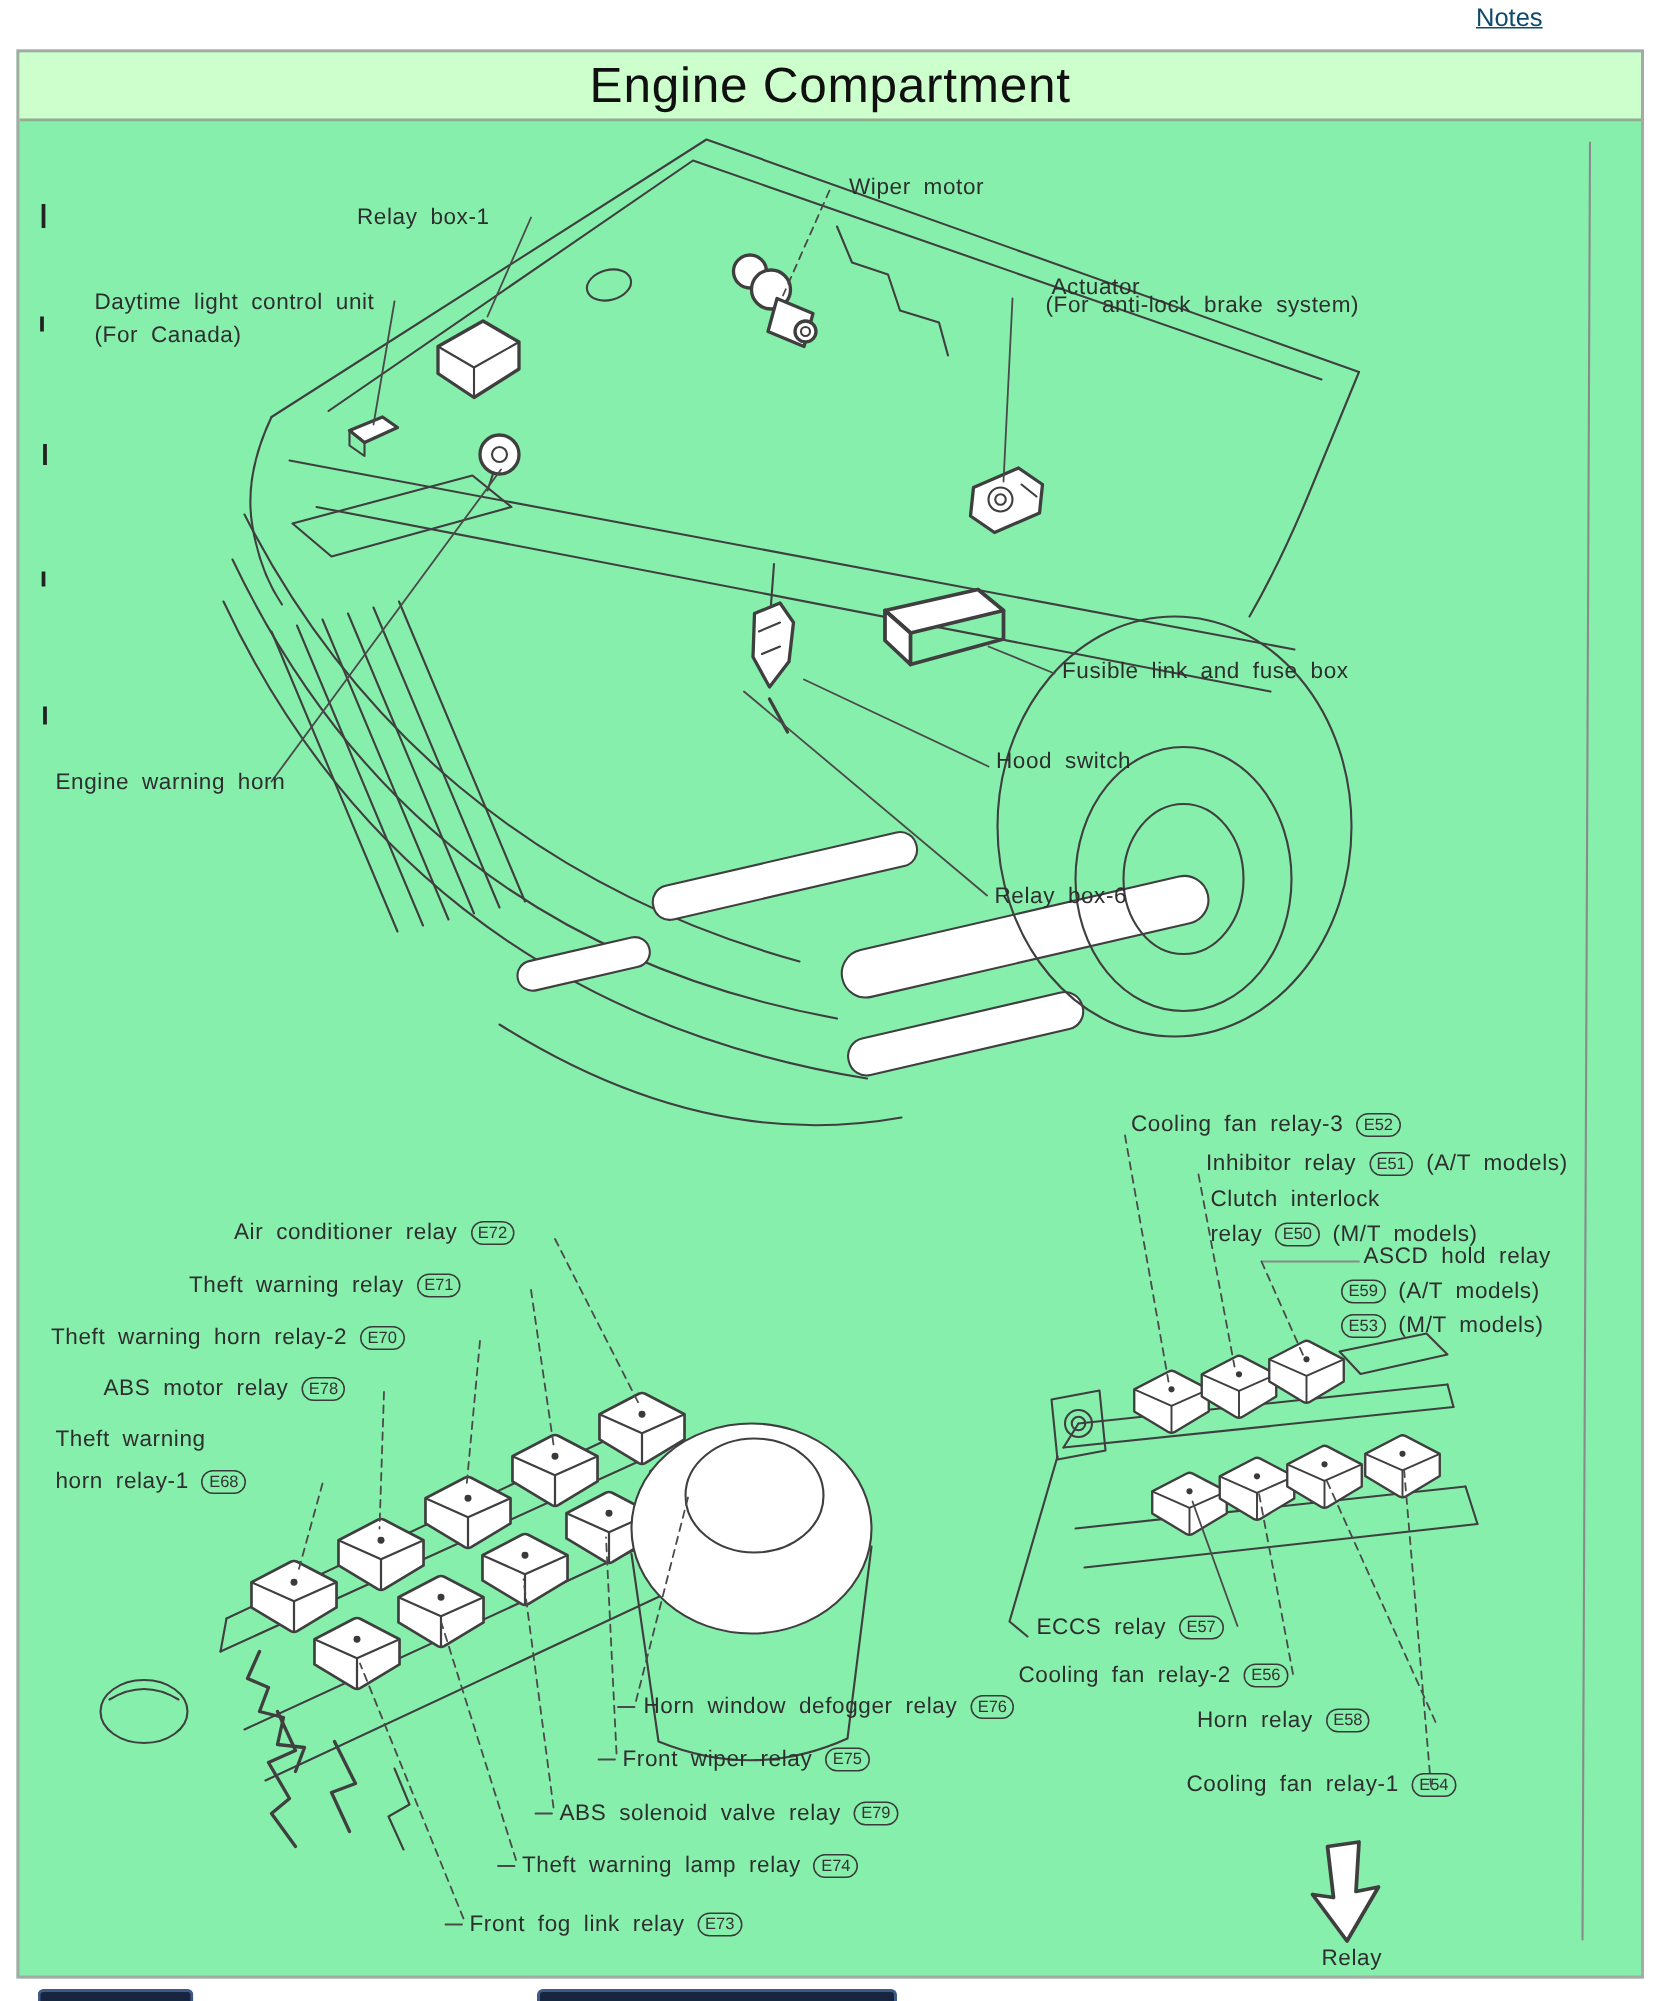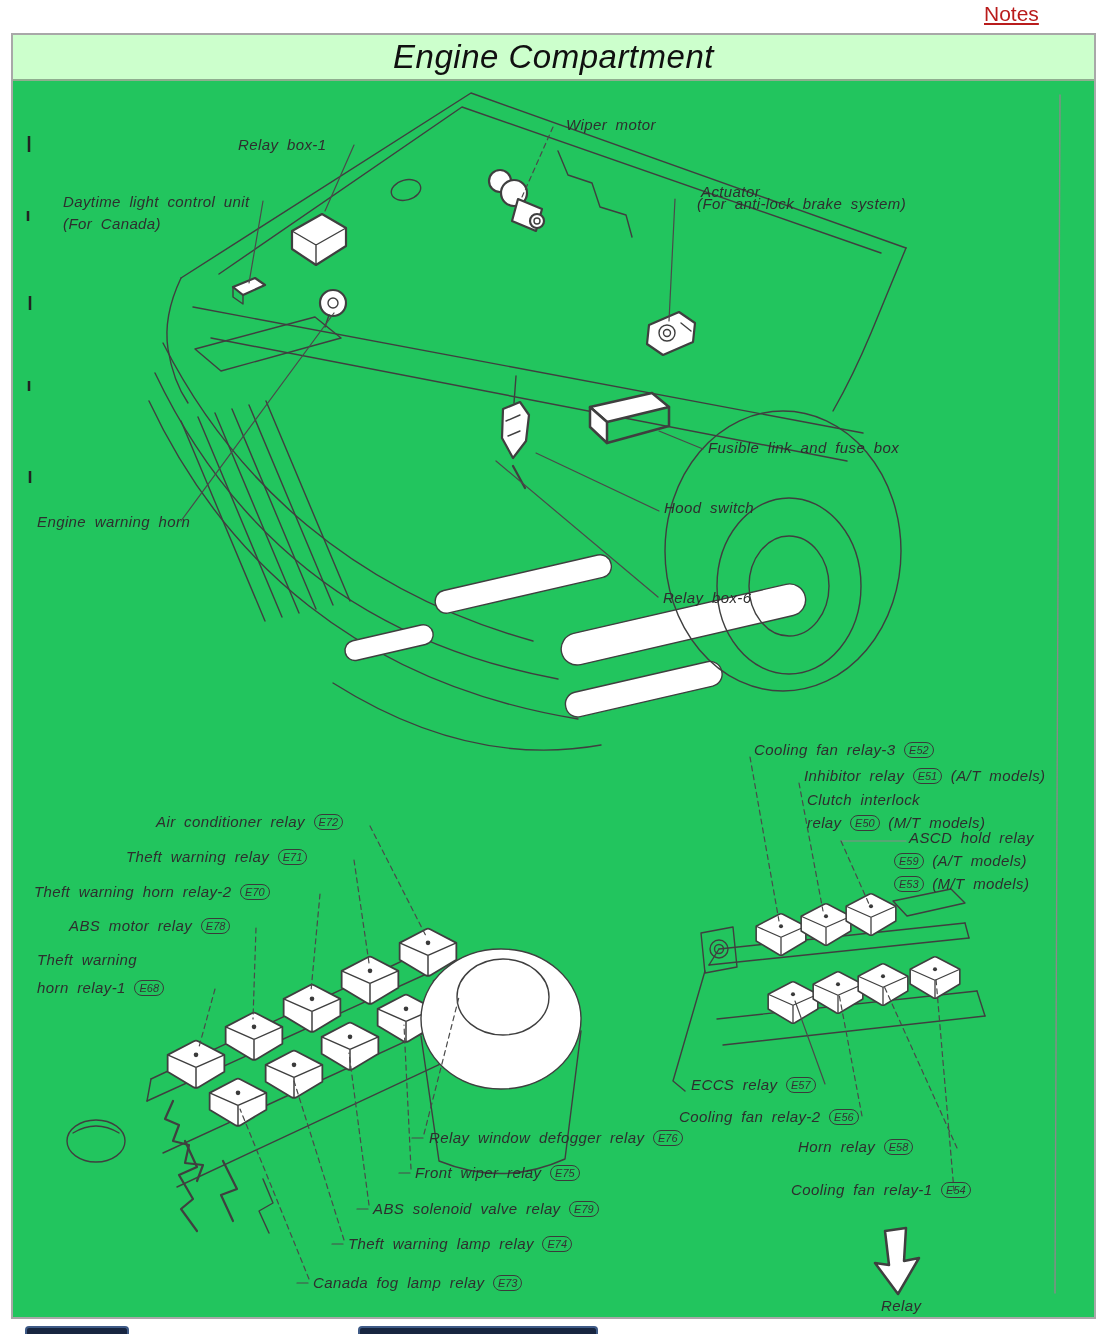--- a/index.html
+++ b/index.html
@@ -1,21 +1,21 @@
 <!DOCTYPE html>
 <html><head>
 <meta charset="utf-8">
 <style>
   html,body{margin:0;padding:0;background:#fff;}
   .screen{position:relative;width:1118px;height:1334px;background:#fff;overflow:hidden;
           font-family:"Liberation Sans",sans-serif;color:#2e2e2e;}
-  .notes-link{position:absolute;left:984px;top:2px;font-size:21px;color:#b91c1c;
+  .notes-link{position:absolute;left:984px;top:2px;font-size:17px;color:#0c4a6e;
               text-decoration:underline;cursor:pointer;}
   .panel{position:absolute;left:11px;top:33px;width:1085px;height:1286px;
-         border:2px solid #a8a8a8;background:#22c55e;box-sizing:border-box;font-style:italic;}
+         border:2px solid #a8a8a8;background:#86efac;box-sizing:border-box;}
   .hdr{height:46px;background:#ccffcc;border-bottom:2px solid #8fae8f;
        display:flex;align-items:center;justify-content:center;box-sizing:border-box;}
   .hdr .title{font-size:33px;color:#101010;letter-spacing:0.5px;}
   .diagram{position:absolute;left:0;top:46px;width:945px;height:1232px;}
   .diagram svg{position:absolute;left:0;top:0;}
   .lbl{position:absolute;font-size:15px;letter-spacing:0.4px;word-spacing:4px;
        white-space:nowrap;color:#2e2e2e;line-height:18px;}
   .code{display:inline-block;font-size:11px;letter-spacing:0;word-spacing:0;
         padding:0 4px;border:1.4px solid #3a3a3a;border-radius:9px;line-height:14px;
         vertical-align:1px;color:#333;text-align:right;}
@@ -231,33 +231,33 @@
         <span class="code">E70</span></div>
       <div class="lbl" style="left:56px;top:836px">
         <span>ABS motor relay</span>
         <span class="code">E78</span></div>
       <div class="lbl" style="left:24px;top:870px">
         <span>Theft warning</span></div>
       <div class="lbl" style="left:24px;top:898px">
         <span>horn relay-1</span>
         <span class="code">E68</span></div>
       <div class="lbl" style="left:416px;top:1048px">
-        <span>Relay window defogger relay</span>
+        <span>Horn window defogger relay</span>
         <span class="code">E76</span></div>
       <div class="lbl" style="left:402px;top:1083px">
         <span>Front wiper relay</span>
         <span class="code">E75</span></div>
       <div class="lbl" style="left:360px;top:1119px">
         <span>ABS solenoid valve relay</span>
         <span class="code">E79</span></div>
       <div class="lbl" style="left:335px;top:1154px">
         <span>Theft warning lamp relay</span>
         <span class="code">E74</span></div>
       <div class="lbl" style="left:300px;top:1193px">
-        <span>Canada fog lamp relay</span>
+        <span>Front fog link relay</span>
         <span class="code">E73</span></div>
 
       <div class="lbl" style="left:741px;top:660px">
         <span>Cooling fan relay-3</span>
         <span class="code">E52</span></div>
       <div class="lbl" style="left:791px;top:686px">
         <span>Inhibitor relay</span>
         <span class="code">E51</span>
         <span>(A/T models)</span></div>
       <div class="lbl" style="left:794px;top:710px">

